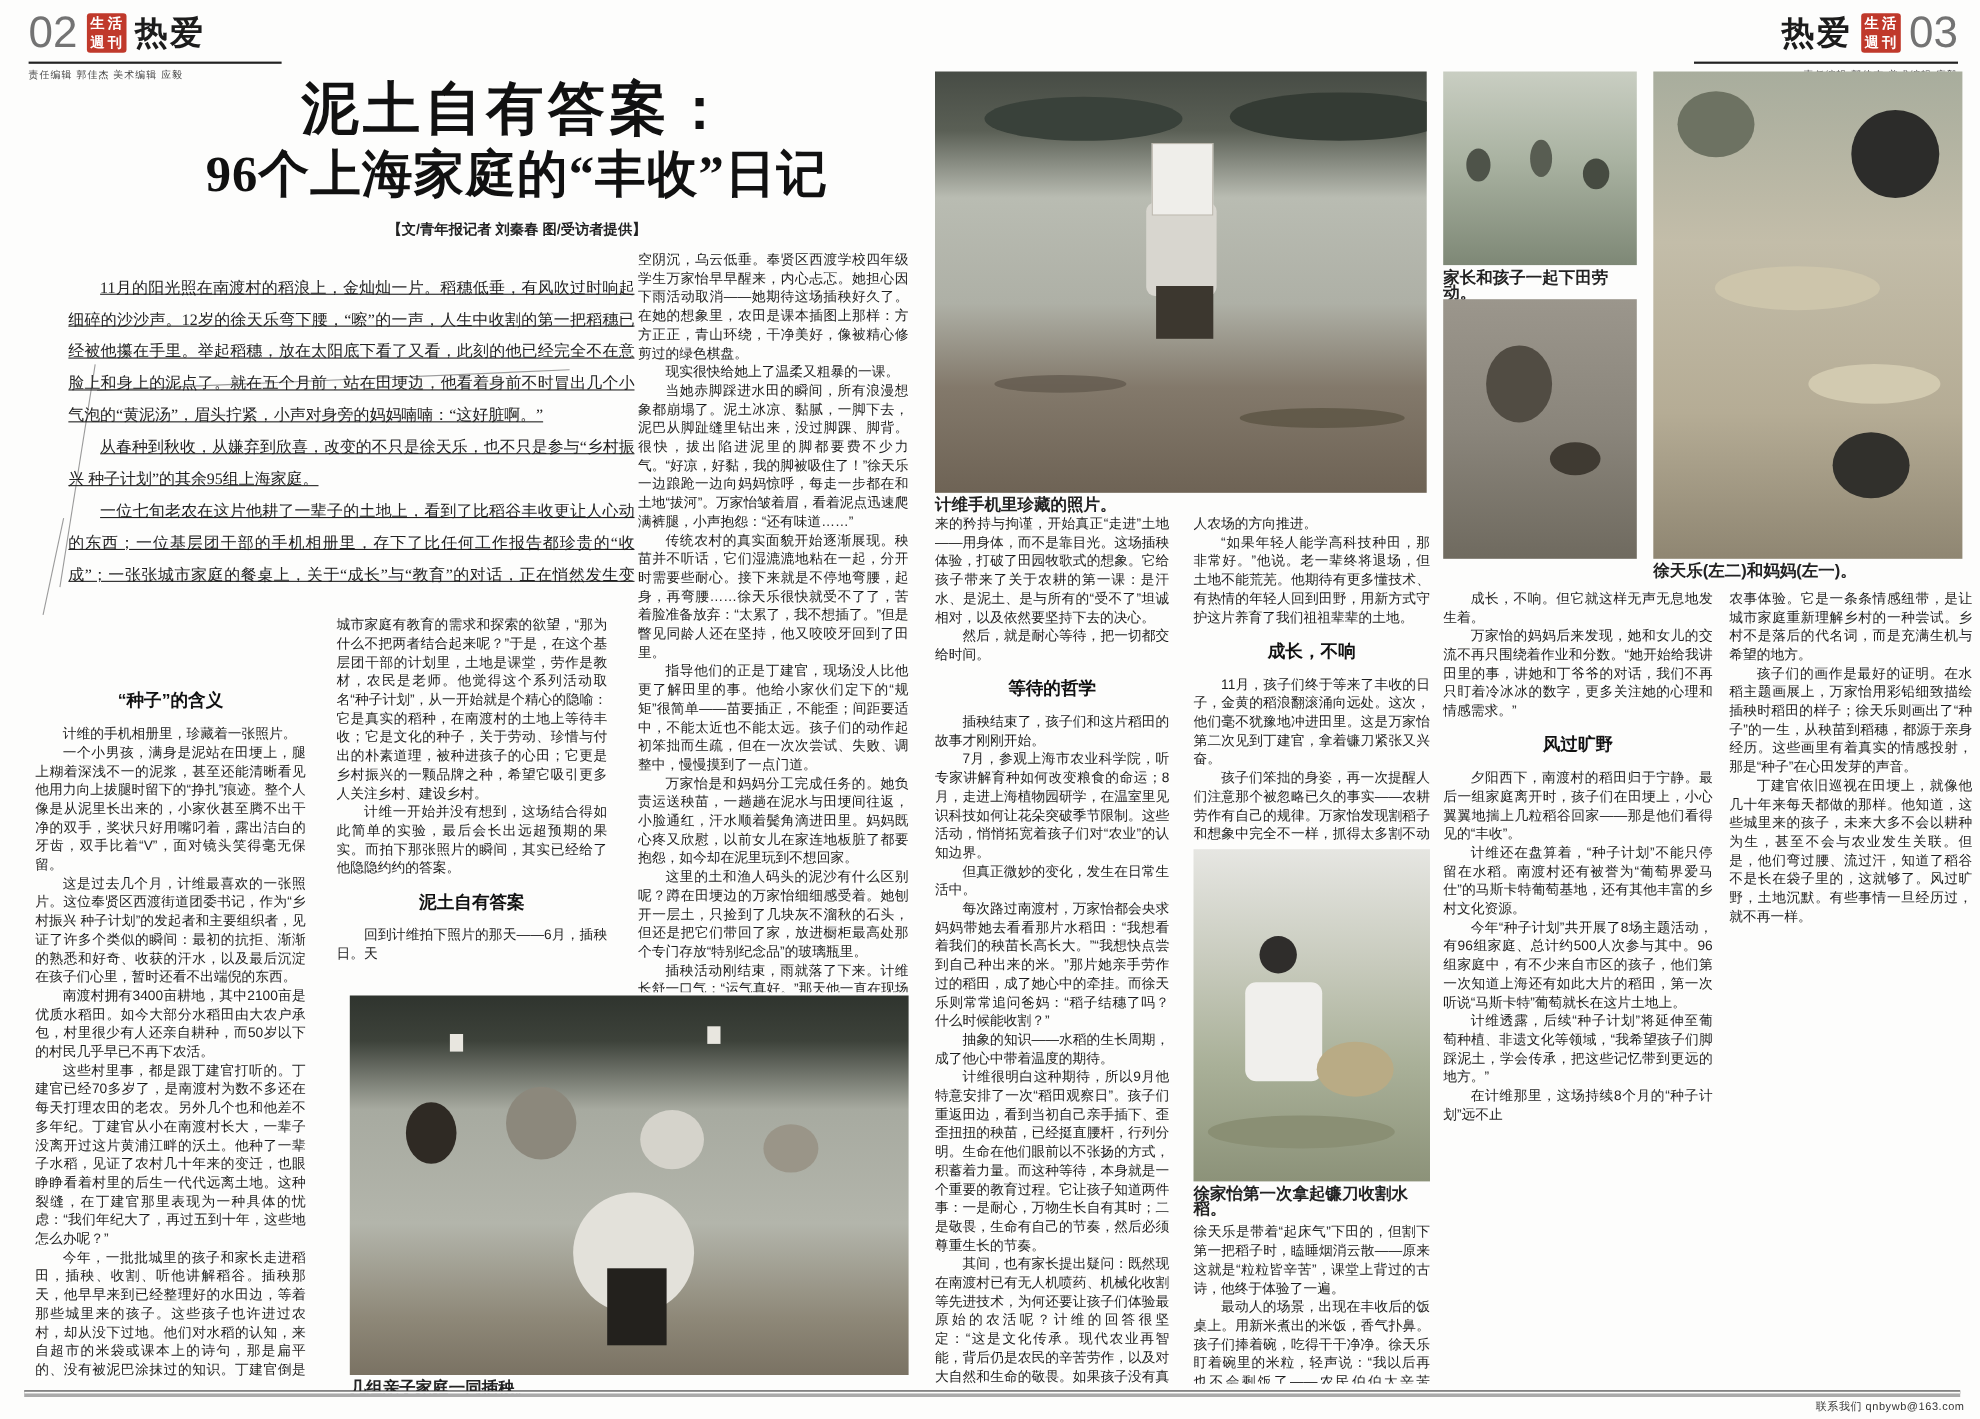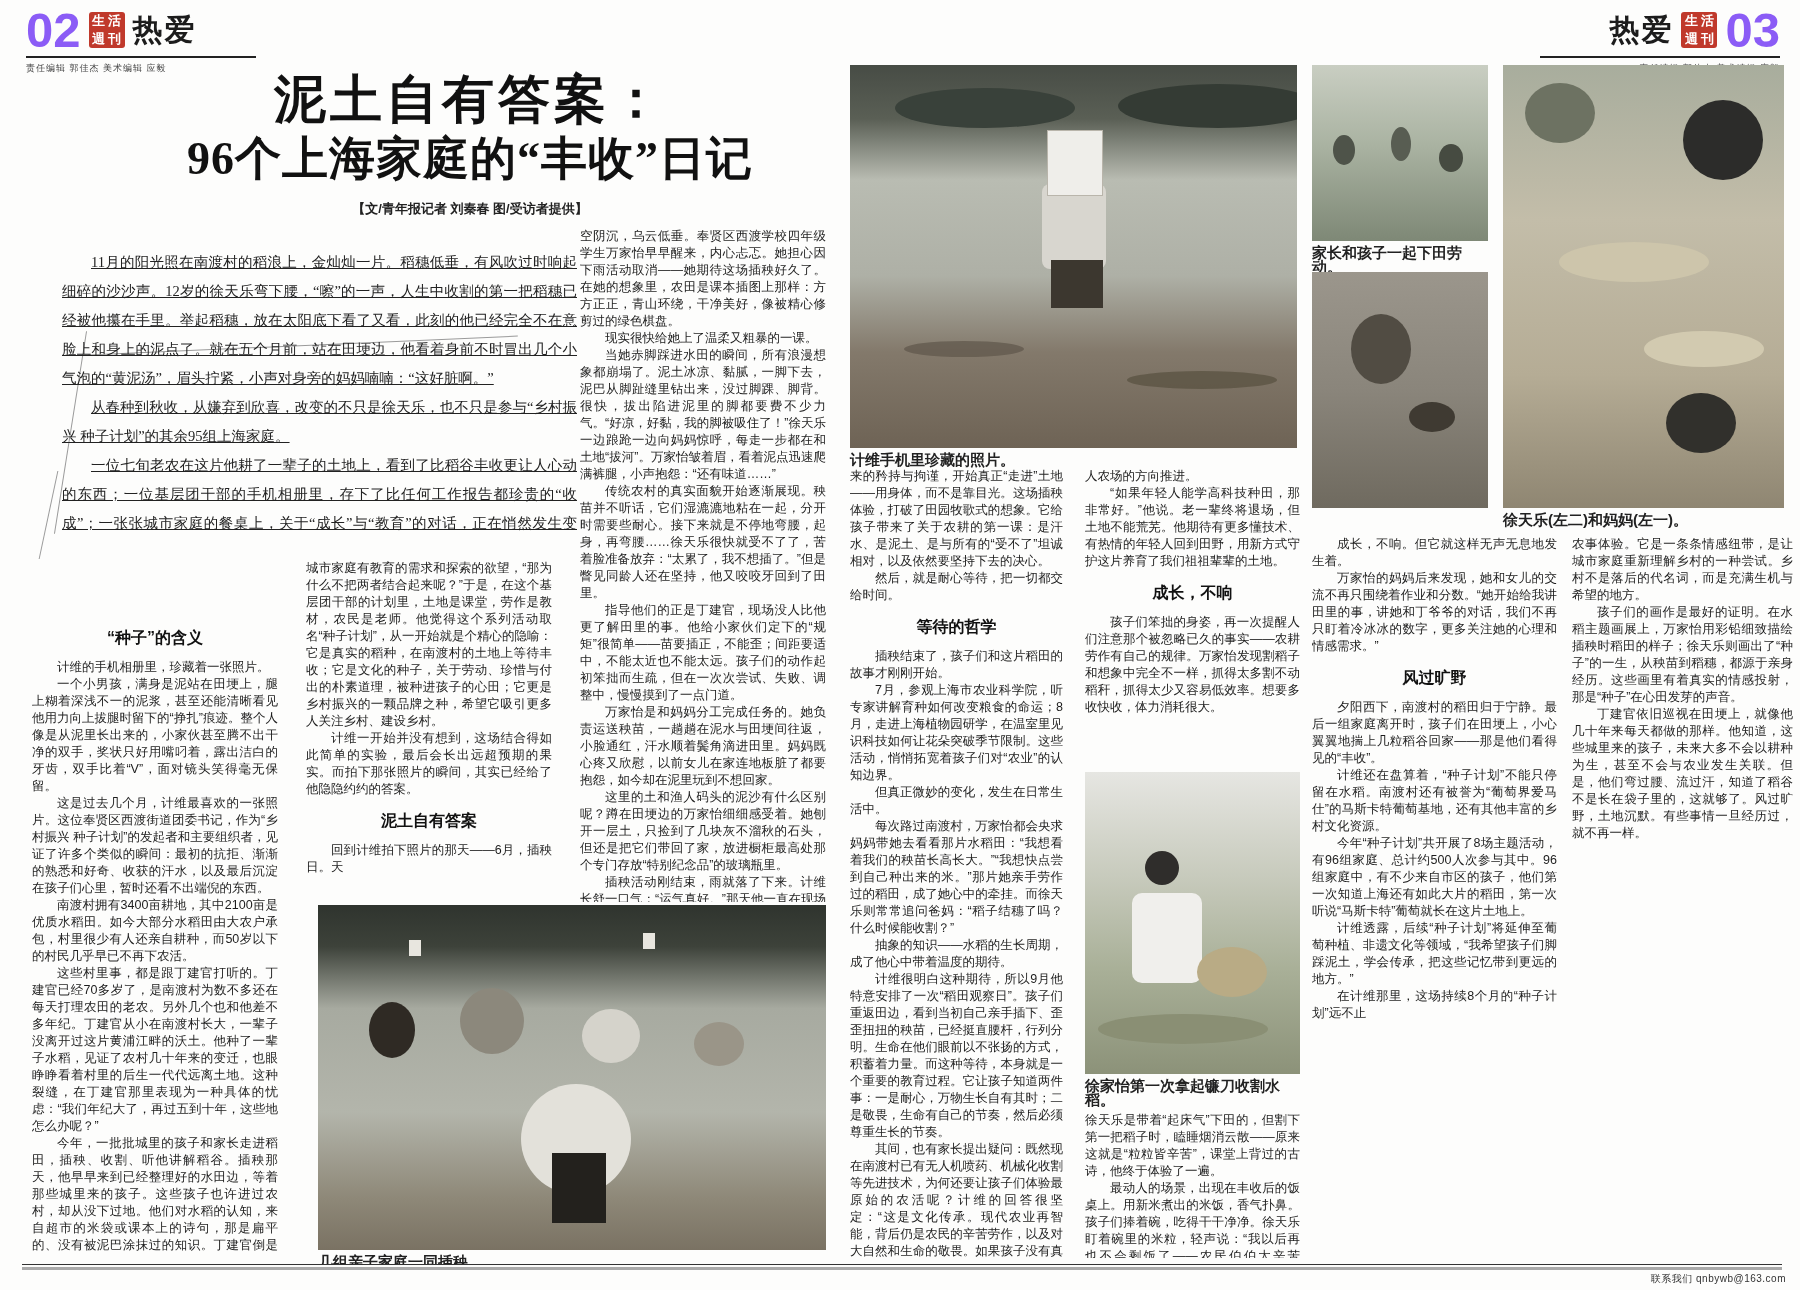--- a/index.html
+++ b/index.html
@@ -1,20 +1,20 @@
 <!DOCTYPE html>
 <html><head>
 <meta charset="utf-8">
 <style>
   html,body{margin:0;padding:0;background:#e8e8e8;}
   #page{position:relative;width:1800px;height:1290px;background:#fdfdfc;overflow:hidden;
         font-family:"Liberation Sans",sans-serif;color:#1c1c1c;}
   
   .folio{position:absolute;top:8px;height:58px;}
-  .folio-num{font-family:"Liberation Sans",sans-serif;font-size:49px;font-weight:bold;color:#8b5cf6;line-height:44px;}
+  .folio-num{font-family:"Liberation Sans",sans-serif;font-size:40px;font-weight:normal;color:#737373;line-height:44px;}
   .seal{width:36px;height:36px;background:#c0392b;border-radius:3px;color:#fff;
         display:flex;flex-wrap:wrap;align-items:center;justify-content:center;
         font-family:"Liberation Serif",serif;font-size:13px;font-weight:bold;line-height:16px;
         text-align:center;}
   .seal span{width:16px;display:block;}
   .folio-sec{font-family:"Liberation Serif",serif;font-size:30px;font-weight:bold;letter-spacing:2px;}
   .folio-row{display:flex;align-items:center;gap:8px;}
   .folio-rule{height:2px;background:#222;margin-top:4px;}
   .folio-staff{font-size:9px;color:#444;margin-top:4px;letter-spacing:1px;}
   
@@ -142,20 +142,21 @@
       <p>但真正微妙的变化，发生在日常生活中。</p>
       <p>每次路过南渡村，万家怡都会央求妈妈带她去看看那片水稻田：“我想看着我们的秧苗长高长大。”“我想快点尝到自己种出来的米。”那片她亲手劳作过的稻田，成了她心中的牵挂。而徐天乐则常常追问爸妈：“稻子结穗了吗？什么时候能收割？”</p>
       <p>抽象的知识——水稻的生长周期，成了他心中带着温度的期待。</p>
       <p>计维很明白这种期待，所以9月他特意安排了一次“稻田观察日”。孩子们重返田边，看到当初自己亲手插下、歪歪扭扭的秧苗，已经挺直腰杆，行列分明。生命在他们眼前以不张扬的方式，积蓄着力量。而这种等待，本身就是一个重要的教育过程。它让孩子知道两件事：一是耐心，万物生长自有其时；二是敬畏，生命有自己的节奏，然后必须尊重生长的节奏。</p>
       <p>其间，也有家长提出疑问：既然现在南渡村已有无人机喷药、机械化收割等先进技术，为何还要让孩子们体验最原始的农活呢？计维的回答很坚定：“这是文化传承。现代农业再智能，背后仍是农民的辛苦劳作，以及对大自然和生命的敬畏。如果孩子没有真正理解‘粒粒皆辛苦’，那是真正的危机。”</p>
     </div>
   <div class="col" style="left:1085px;top:468px;width:215px;height:298px;">
       <p class="flush">人农场的方向推进。</p>
       <p>“如果年轻人能学高科技种田，那非常好。”他说。老一辈终将退场，但土地不能荒芜。他期待有更多懂技术、有热情的年轻人回到田野，用新方式守护这片养育了我们祖祖辈辈的土地。</p>
       <div class="col-h">成长，不响</div>
+      <p>11月，孩子们终于等来了丰收的日子，金黄的稻浪翻滚涌向远处。这次，他们毫不犹豫地冲进田里。这是万家怡第二次见到丁建官，拿着镰刀紧张又兴奋。</p>
       <p>孩子们笨拙的身姿，再一次提醒人们注意那个被忽略已久的事实——农耕劳作有自己的规律。万家怡发现割稻子和想象中完全不一样，抓得太多割不动稻秆，抓得太少又容易低效率。想要多收快收，体力消耗很大。</p>
     </div>
   <div class="col" style="left:1085px;top:1112px;width:215px;height:146px;">
       <p class="flush">徐天乐是带着“起床气”下田的，但割下第一把稻子时，瞌睡烟消云散——原来这就是“粒粒皆辛苦”，课堂上背过的古诗，他终于体验了一遍。</p>
       <p>最动人的场景，出现在丰收后的饭桌上。用新米煮出的米饭，香气扑鼻。孩子们捧着碗，吃得干干净净。徐天乐盯着碗里的米粒，轻声说：“我以后再也不会剩饭了——农民伯伯太辛苦了。”万家怡则说：“这饭</p>
     </div>
   <div class="col" style="left:1312px;top:536px;width:245px;height:722px;">
       <p>成长，不响。但它就这样无声无息地发生着。</p>
       <p>万家怡的妈妈后来发现，她和女儿的交流不再只围绕着作业和分数。“她开始给我讲田里的事，讲她和丁爷爷的对话，我们不再只盯着冷冰冰的数字，更多关注她的心理和情感需求。”</p>
       <div class="col-h">风过旷野</div>

